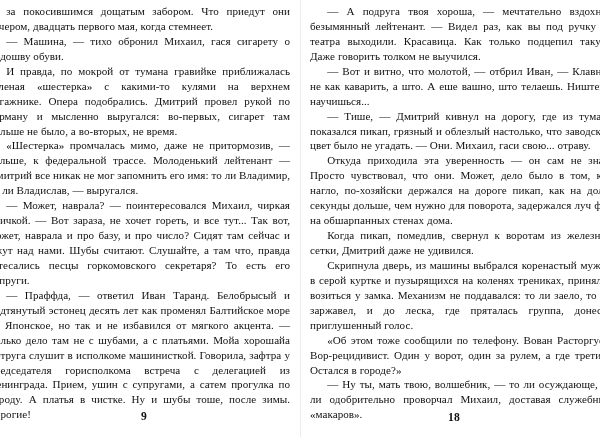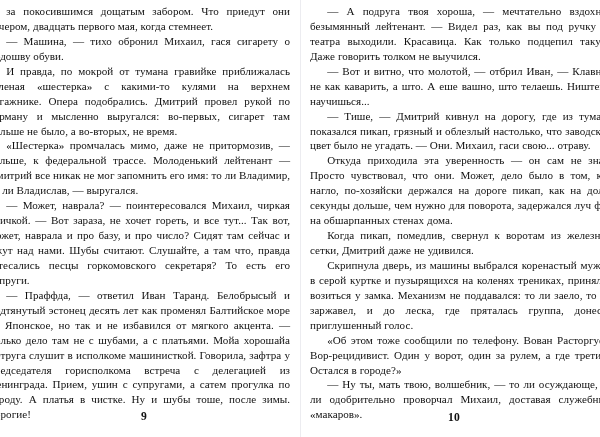--- a/index.html
+++ b/index.html
@@ -108,16 +108,16 @@
     <div class="column">
       <p class="para">— А подруга твоя хороша, — мечтательно вздохнул безымянный лейтенант. — Видел раз, как вы под ручку из театра выходили. Красавица. Как только подцепил такую. Даже говорить толком не выучился.</p>
       <p class="para">— Вот и витно, что молотой, — отбрил Иван, — Клавное не как каварить, а што. А еше вашно, што телаешь. Ништего, научишься...</p>
       <p class="para">— Тише, — Дмитрий кивнул на дорогу, где из тумана показался пикап, грязный и облезлый настолько, что заводской цвет было не угадать. — Они. Михаил, гаси свою... отраву.</p>
       <p class="para">Откуда приходила эта уверенность — он сам не знал. Просто чувствовал, что они. Может, дело было в том, как нагло, по-хозяйски держался на дороге пикап, как на долю секунды дольше, чем нужно для поворота, задержался луч фар на обшарпанных стенах дома.</p>
       <p class="para">Когда пикап, помедлив, свернул к воротам из железной сетки, Дмитрий даже не удивился.</p>
       <p class="para">Скрипнула дверь, из машины выбрался коренастый мужик в серой куртке и пузырящихся на коленях трениках, принялся возиться у замка. Механизм не поддавался: то ли заело, то ли заржавел, и до леска, где пряталась группа, донесся приглушенный голос.</p>
       <p class="para">«Об этом тоже сообщили по телефону. Вован Расторгуев. Вор-рецидивист. Один у ворот, один за рулем, а где третий? Остался в городе?»</p>
       <p class="para">— Ну ты, мать твою, волшебник, — то ли осуждающе, то ли одобрительно проворчал Михаил, доставая служебный «макаров».</p>
     </div>
-    <div class="folio">10</div>
+    <div class="folio">18</div>
   </div>
 
 </div>
 
 </body></html>

